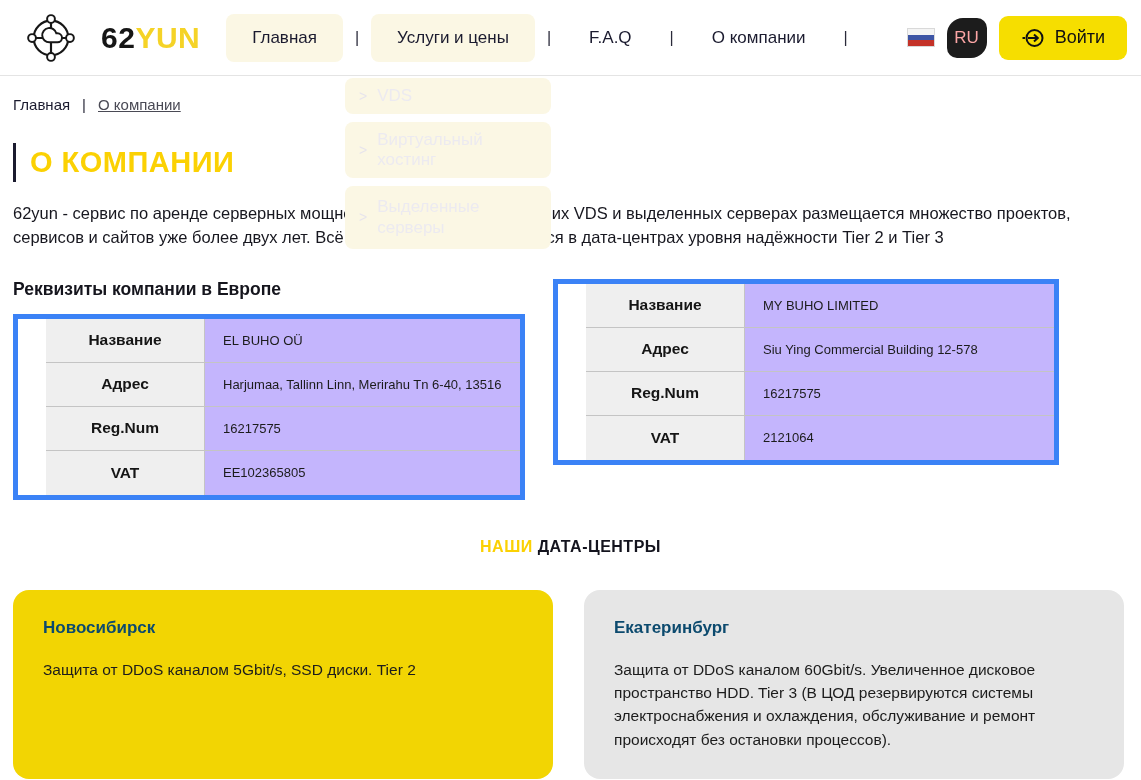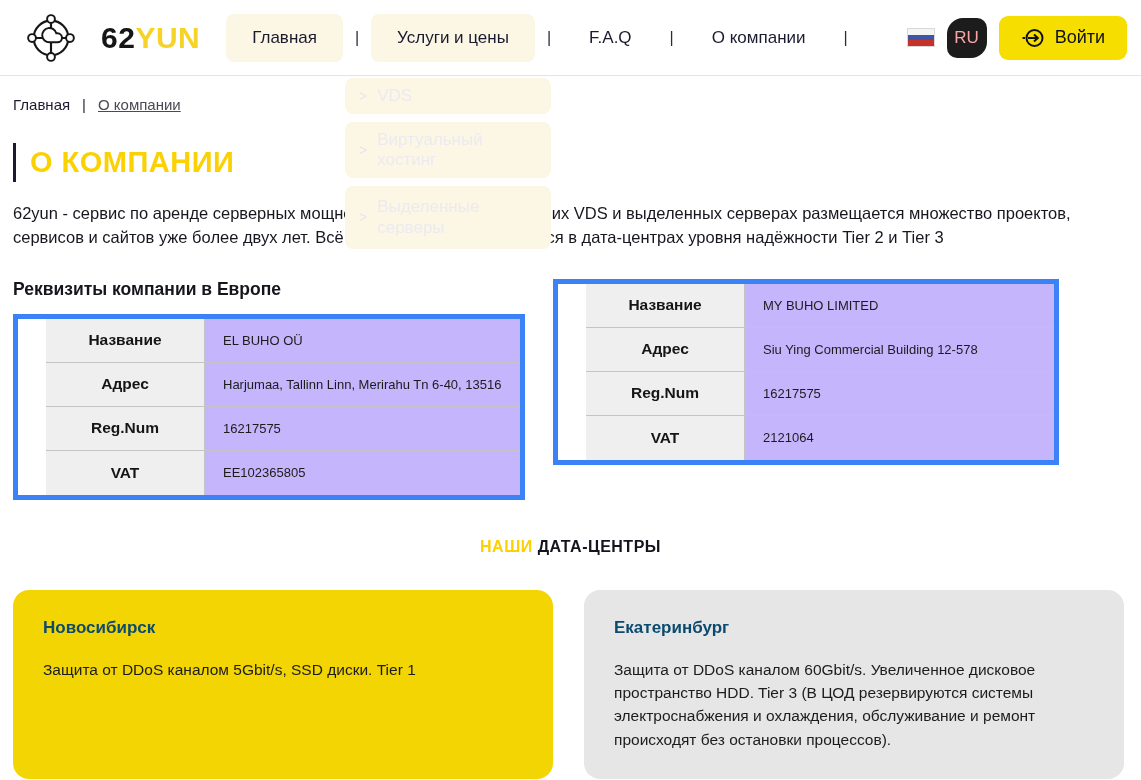--- a/index.html
+++ b/index.html
@@ -201,21 +201,21 @@
     </div>
   </div>
 
   <div class="dc-heading">
     <span class="accent">НАШИ</span><span class="rest"> ДАТА-ЦЕНТРЫ</span>
   </div>
 
   <div class="cards">
     <div class="card yellow">
       <div class="card-title">Новосибирск</div>
-      <div class="card-desc">Защита от DDoS каналом 5Gbit/s, SSD диски. Tier 1</div>
+      <div class="card-desc">Защита от DDoS каналом 5Gbit/s, SSD диски. Tier 2</div>
     </div>
     <div class="card gray">
       <div class="card-title">Екатеринбург</div>
       <div class="card-desc">Защита от DDoS каналом 60Gbit/s. Увеличенное дисковое пространство HDD. Tier 3 (В ЦОД резервируются системы электроснабжения и охлаждения, обслуживание и ремонт происходят без остановки процессов).</div>
     </div>
   </div>
 
 </div>
 
 </body></html>

